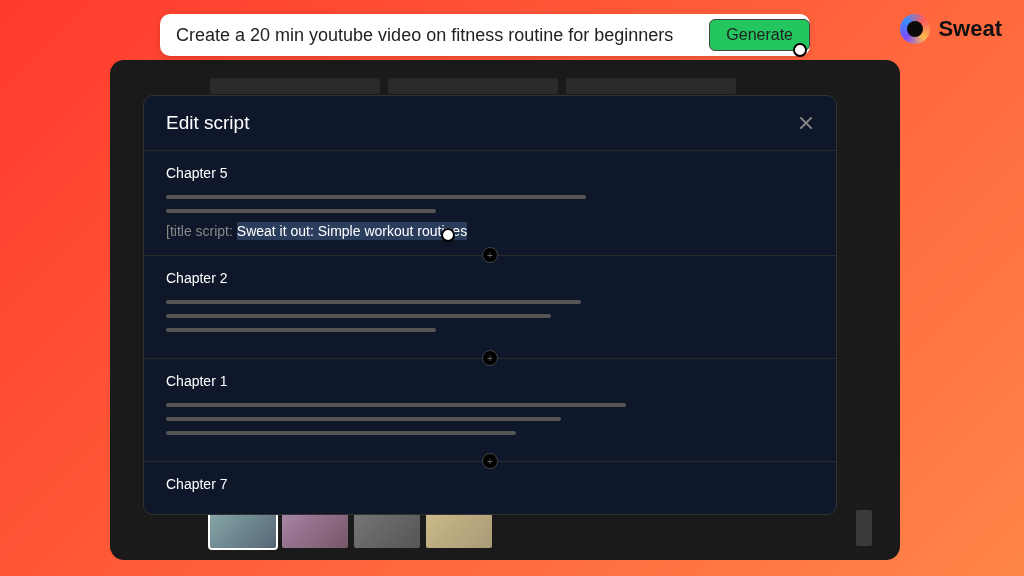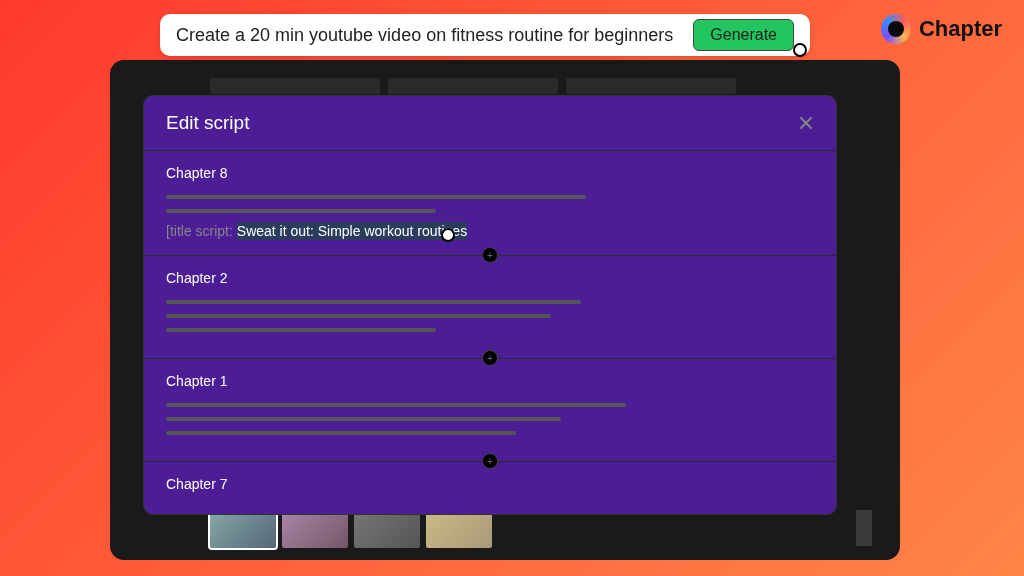--- a/index.html
+++ b/index.html
@@ -44,21 +44,21 @@
     .prompt-bar {
       position: absolute;
       top: 14px;
       left: 160px;
       width: 650px;
       height: 42px;
       background: #fff;
       border-radius: 10px;
       display: flex;
       align-items: center;
-      padding: 0 16px 0 16px;
+      padding: 0 0 0 16px;
       z-index: 25;
       box-shadow: 0 2px 6px rgba(0,0,0,0.15);
     }
     .prompt-input {
       flex: 1;
       border: none;
       outline: none;
       font-size: 18px;
       color: #222;
       background: transparent;
@@ -136,21 +136,21 @@
       background: #3a3a3a;
       border-radius: 2px;
     }
 
     .modal {
       position: absolute;
       top: 95px;
       left: 143px;
       width: 694px;
       height: 420px;
-      background: #4c1d95;
+      background: #0f172a;
       border: 1px solid #333;
       border-radius: 10px;
       z-index: 20;
       overflow: hidden;
       color: #fff;
     }
     .modal-header {
       display: flex;
       align-items: center;
       justify-content: space-between;
@@ -224,21 +224,21 @@
       cursor: pointer;
       z-index: 2;
     }
     .cursor-2 { top: 228px; left: 441px; }
   </style>
 </head>
 <body>
 
 <div class="brand-logo">
   <div class="brand-mark"></div>
-  <span class="brand-text">Chapter</span>
+  <span class="brand-text">Sweat</span>
 </div>
 
 <div class="prompt-bar">
   <input class="prompt-input" value="Create a 20 min youtube video on fitness routine for beginners" style="">
   <button class="generate-btn">Generate</button>
 </div>
 <div class="cursor-dot cursor-1"></div>
 
 <div class="outer-panel">
   <div class="outer-tabs">
@@ -255,21 +255,21 @@
   <div class="scroll-ind"></div>
 </div>
 
 <div class="modal">
   <div class="modal-header">
     <div class="modal-title">Edit script</div>
     <div class="close-x"></div>
   </div>
 
   <div class="chapter">
-    <div class="chapter-title">Chapter 8</div>
+    <div class="chapter-title">Chapter 5</div>
     <div class="line" style="width:420px"></div>
     <div class="line" style="width:270px"></div>
     <div class="title-plate">
       <span>[title script: </span><span class="highlight">Sweat it out: Simple workout routines</span>
     </div>
     <div class="add-btn">+</div>
   </div>
 
   <div class="chapter">
     <div class="chapter-title">Chapter 2</div>

